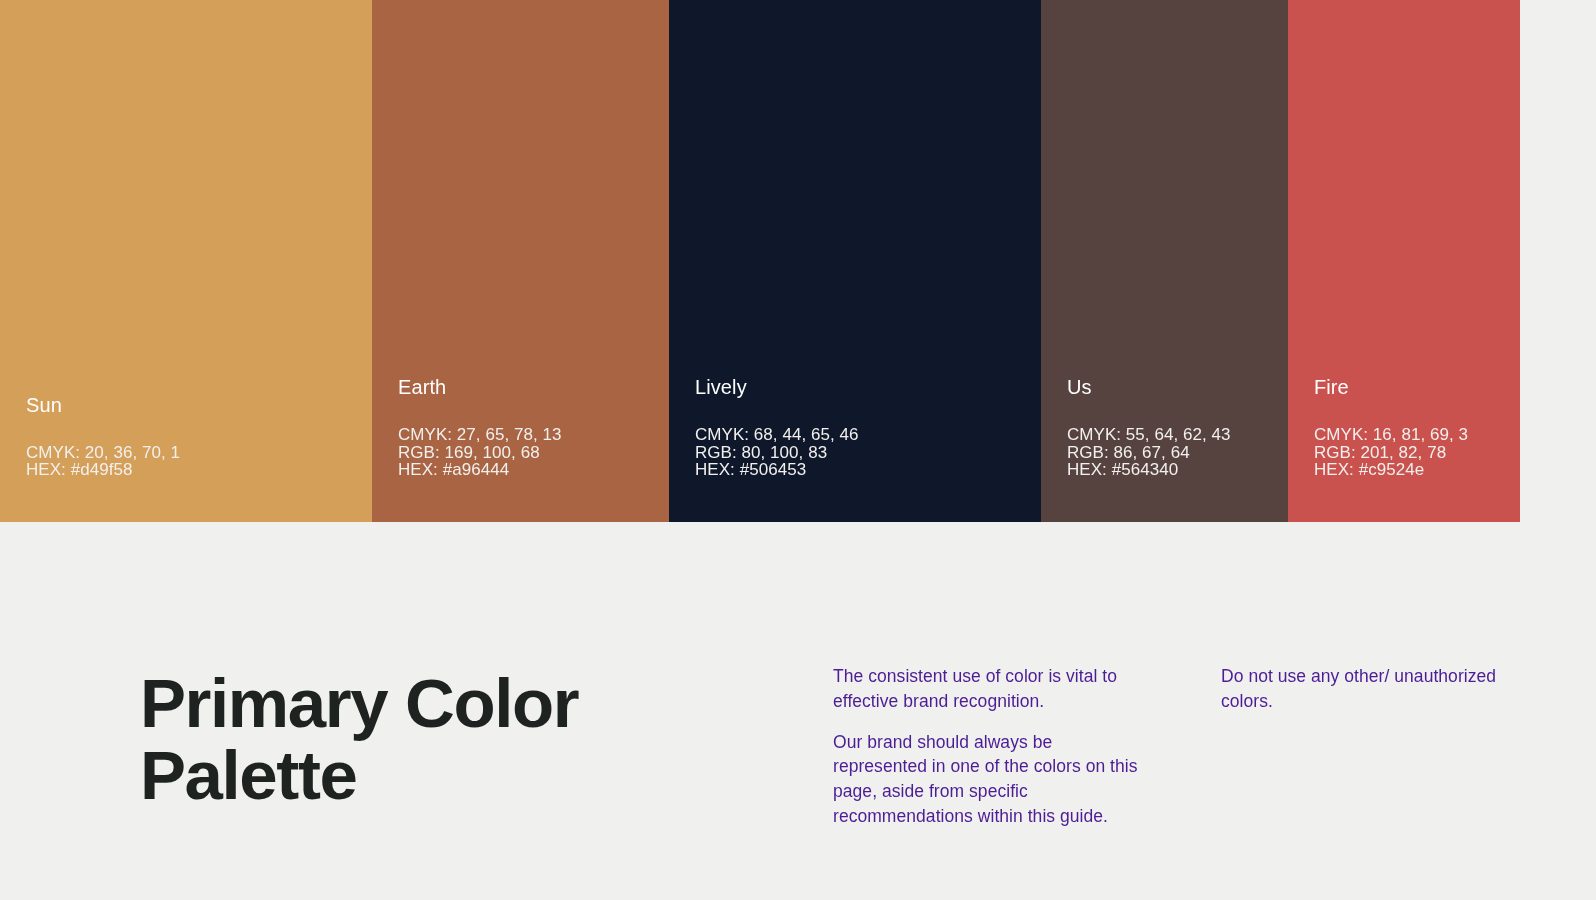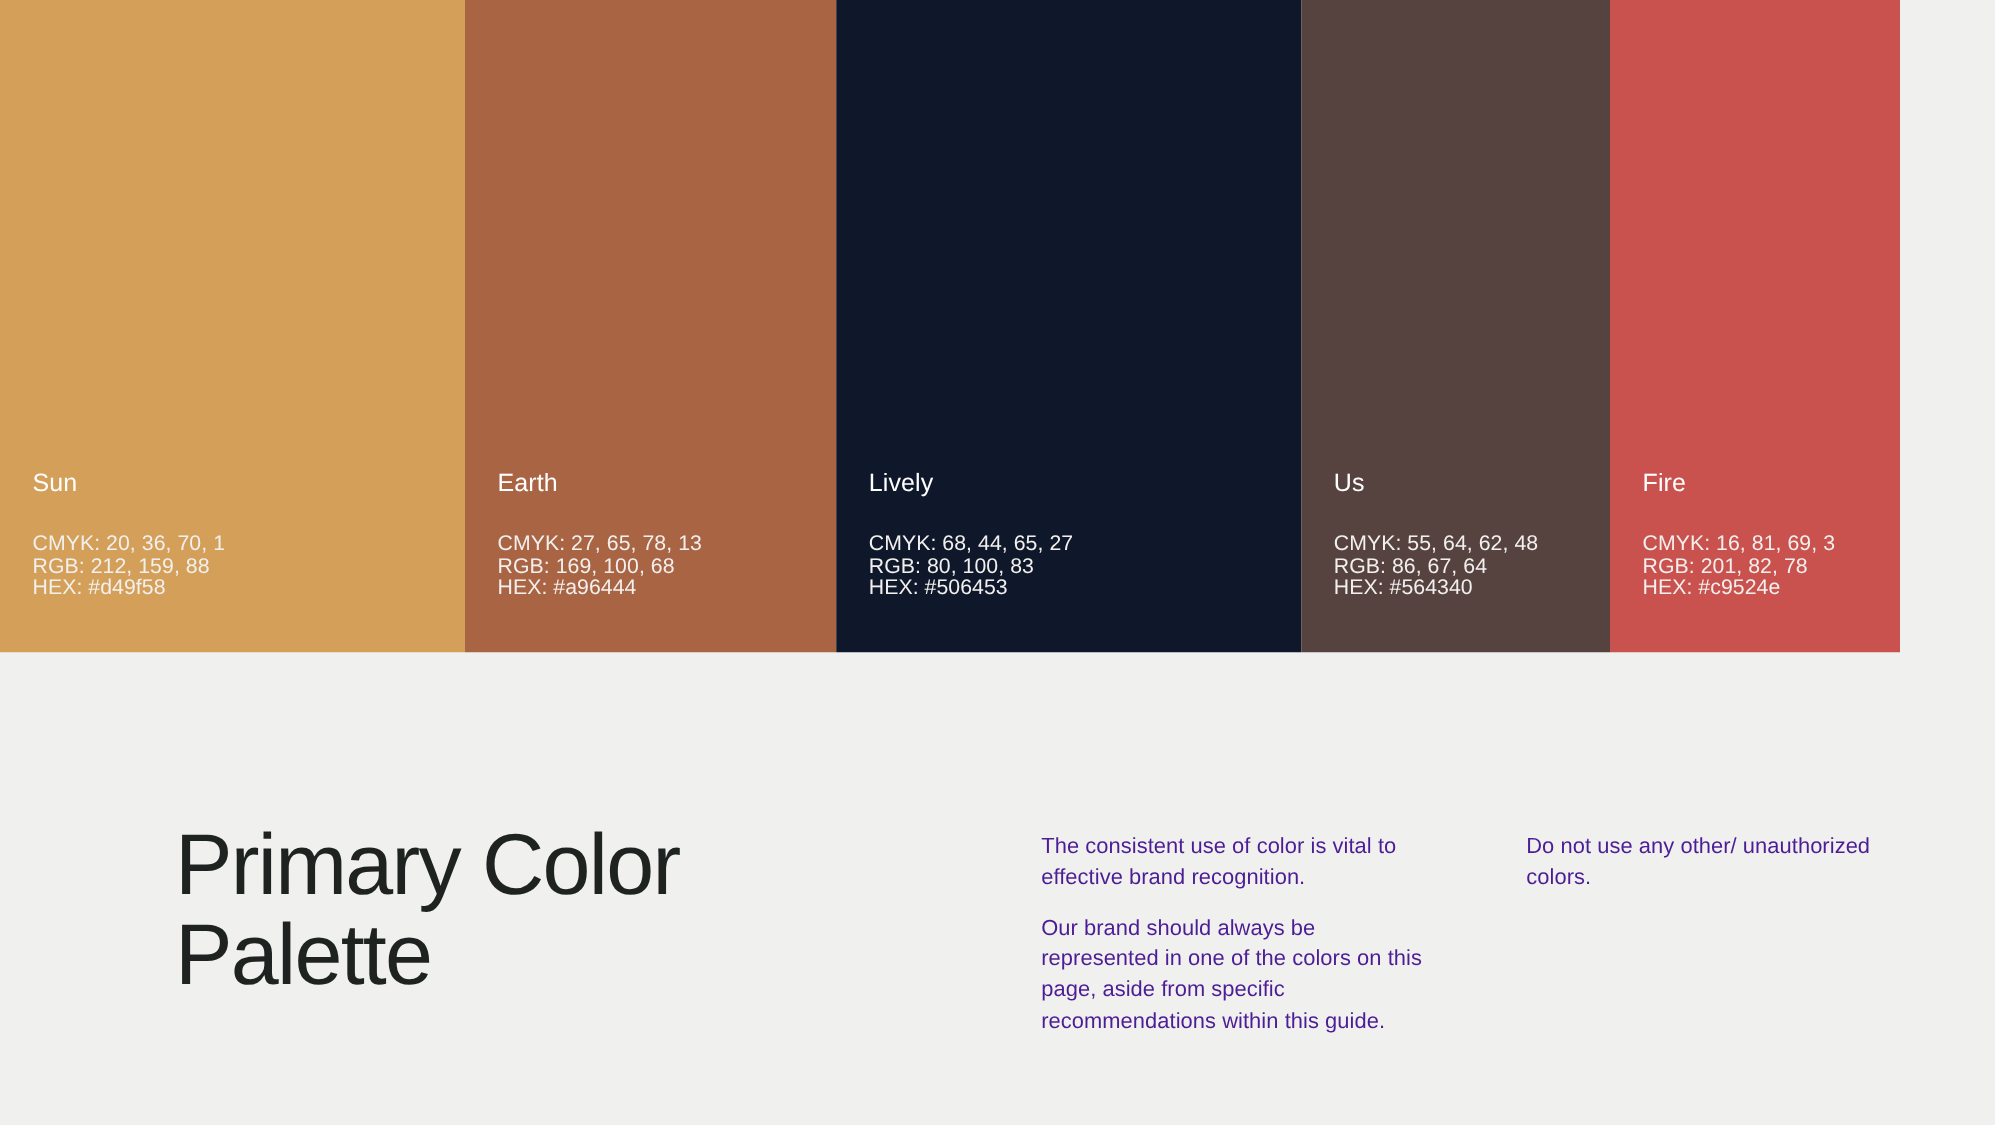--- a/index.html
+++ b/index.html
@@ -62,24 +62,24 @@
   #lower {
     position: relative;
     width: 1596px;
     height: 378px;
     background: #f0f0ef;
   }
 
   #page-title {
     position: absolute;
     left: 140px;
-    top: 134px;
+    top: 146px;
     font-size: 69px;
     line-height: 72px;
-    font-weight: 400;
+    font-weight: 700;
     color: #1e2321;
     letter-spacing: -1.4px;
     max-width: 620px;
   }
 
   #copy-col-main {
     position: absolute;
     left: 833px;
     top: 142px;
     width: 310px;
@@ -104,50 +104,49 @@
 </style>
 </head>
 <body>
 
 <div id="swatch-strip">
     <div class="swatch" style="background: rgb(212, 159, 88); width: 372px;">
       <div class="swatch-inner">
         <div class="swatch-name">Sun</div>
         <div class="swatch-specs">
           <div>CMYK: 20, 36, 70, 1</div>
-          <div>RGB: 212, 159, 88</div>
           <div>HEX: #d49f58</div>
         </div>
       </div>
     </div>
     <div class="swatch" style="background: rgb(169, 100, 68); width: 297px;">
       <div class="swatch-inner">
         <div class="swatch-name">Earth</div>
         <div class="swatch-specs">
           <div>CMYK: 27, 65, 78, 13</div>
           <div>RGB: 169, 100, 68</div>
           <div>HEX: #a96444</div>
         </div>
       </div>
     </div>
     <div class="swatch" style="background: #0f172a; width: 372px;">
       <div class="swatch-inner">
         <div class="swatch-name">Lively</div>
         <div class="swatch-specs">
-          <div>CMYK: 68, 44, 65, 27</div>
+          <div>CMYK: 68, 44, 65, 46</div>
           <div>RGB: 80, 100, 83</div>
           <div>HEX: #506453</div>
         </div>
       </div>
     </div>
     <div class="swatch" style="background: rgb(86, 67, 64); width: 247px;">
       <div class="swatch-inner">
         <div class="swatch-name">Us</div>
         <div class="swatch-specs">
-          <div>CMYK: 55, 64, 62, 48</div>
+          <div>CMYK: 55, 64, 62, 43</div>
           <div>RGB: 86, 67, 64</div>
           <div>HEX: #564340</div>
         </div>
       </div>
     </div>
     <div class="swatch" style="background: rgb(201, 82, 78); width: 232px;">
       <div class="swatch-inner">
         <div class="swatch-name">Fire</div>
         <div class="swatch-specs">
           <div>CMYK: 16, 81, 69, 3</div>

